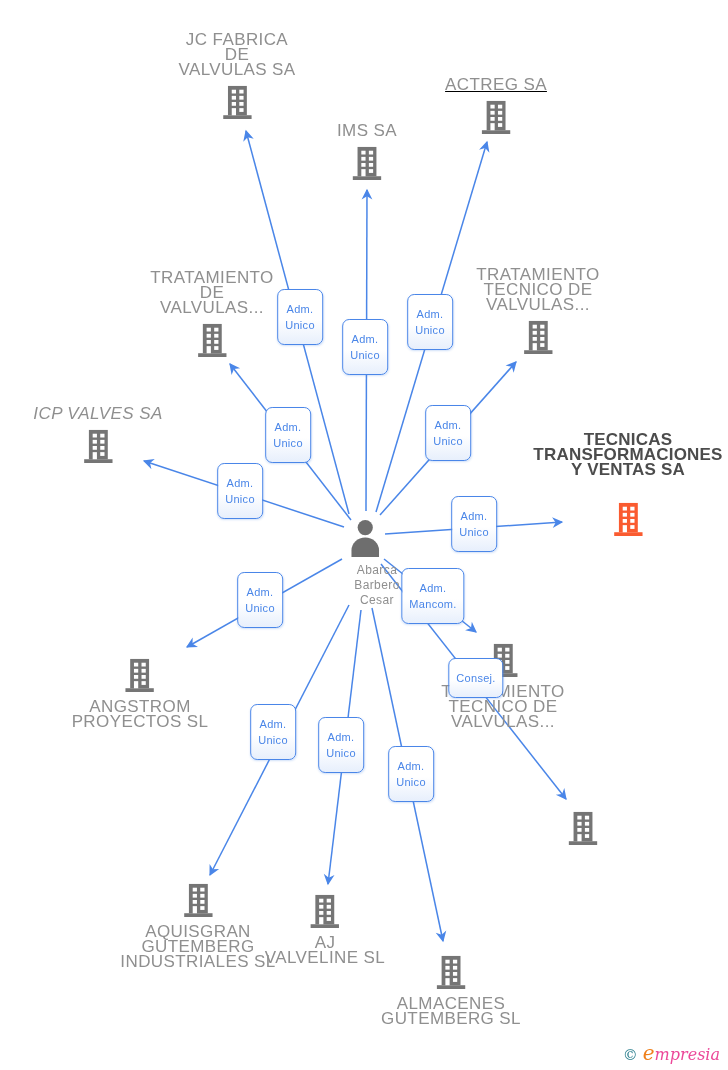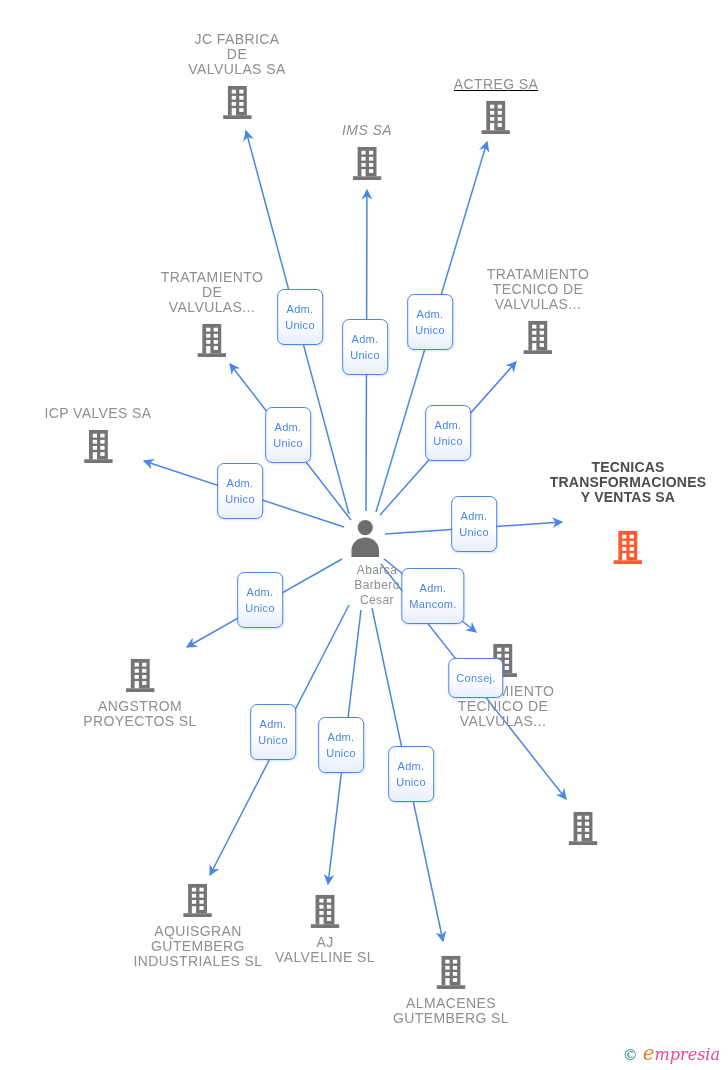--- a/index.html
+++ b/index.html
@@ -21,21 +21,21 @@
     position: absolute;
     display: flex;
     flex-direction: column;
     align-items: center;
     transform: translateX(-50%);
     z-index: 2;
   }
   .node .company-label {
     white-space: pre-line;
     text-align: center;
-    font-size: 14px;
+    font-size: 17px;
     line-height: 15px;
     letter-spacing: 0.4px;
     color: #8f8f8f;
     margin-bottom: 6px;
   }
   .node.label-bottom .company-label {
     margin-bottom: 0;
     margin-top: 5px;
   }
   .node .company-label.highlight {
@@ -138,21 +138,21 @@
           <rect x="12" y="12.5" width="4.5" height="4"></rect>
           <rect x="20" y="12.5" width="4.5" height="4"></rect>
           <rect x="12" y="19" width="4.5" height="4"></rect>
           <rect x="20" y="19" width="4.5" height="4"></rect>
           <rect x="12" y="25.5" width="4.5" height="7.5"></rect>
           <rect x="20" y="25.5" width="4.5" height="4"></rect>
         </g>
     </svg>
   </div>
 
-  <div class="node label-top" style="left:367px; top:123px;font-style:italic;">
+  <div class="node label-top" style="left:367px; top:123px;">
     <div class="company-label">IMS SA</div>
     <svg class="building-svg" width="34" height="38" viewBox="0 0 36 38">
       <g fill="#757575">
           <rect x="3" y="33" width="30" height="4"></rect>
           <rect x="8" y="2" width="20" height="31"></rect>
         </g>
       <g fill="#ffffff">
           <rect x="12" y="6" width="4.5" height="4"></rect>
           <rect x="20" y="6" width="4.5" height="4"></rect>
           <rect x="12" y="12.5" width="4.5" height="4"></rect>
@@ -222,41 +222,41 @@
           <rect x="12" y="12.5" width="4.5" height="4"></rect>
           <rect x="20" y="12.5" width="4.5" height="4"></rect>
           <rect x="12" y="19" width="4.5" height="4"></rect>
           <rect x="20" y="19" width="4.5" height="4"></rect>
           <rect x="12" y="25.5" width="4.5" height="7.5"></rect>
           <rect x="20" y="25.5" width="4.5" height="4"></rect>
         </g>
     </svg>
   </div>
 
-  <div class="node label-top" style="left:98px; top:406px;">
+  <div class="node label-top" style="left:98px; top:406px;font-style:italic;">
     <div class="company-label">ICP VALVES SA</div>
     <svg class="building-svg" width="34" height="38" viewBox="0 0 36 38">
       <g fill="#757575">
           <rect x="3" y="33" width="30" height="4"></rect>
           <rect x="8" y="2" width="20" height="31"></rect>
         </g>
       <g fill="#ffffff">
           <rect x="12" y="6" width="4.5" height="4"></rect>
           <rect x="20" y="6" width="4.5" height="4"></rect>
           <rect x="12" y="12.5" width="4.5" height="4"></rect>
           <rect x="20" y="12.5" width="4.5" height="4"></rect>
           <rect x="12" y="19" width="4.5" height="4"></rect>
           <rect x="20" y="19" width="4.5" height="4"></rect>
           <rect x="12" y="25.5" width="4.5" height="7.5"></rect>
           <rect x="20" y="25.5" width="4.5" height="4"></rect>
         </g>
     </svg>
   </div>
 
-  <div class="node label-top" style="left:628px; top:460px;gap:17px;">
+  <div class="node label-top" style="left:628px; top:432px;gap:17px;">
     <div class="company-label highlight">TECNICAS
 TRANSFORMACIONES
 Y VENTAS SA</div>
     <svg class="building-svg" width="34" height="38" viewBox="0 0 36 38">
       <g fill="#fa5b30">
           <rect x="3" y="33" width="30" height="4"></rect>
           <rect x="8" y="2" width="20" height="31"></rect>
         </g>
       <g fill="#ffffff">
           <rect x="12" y="6" width="4.5" height="4"></rect>

